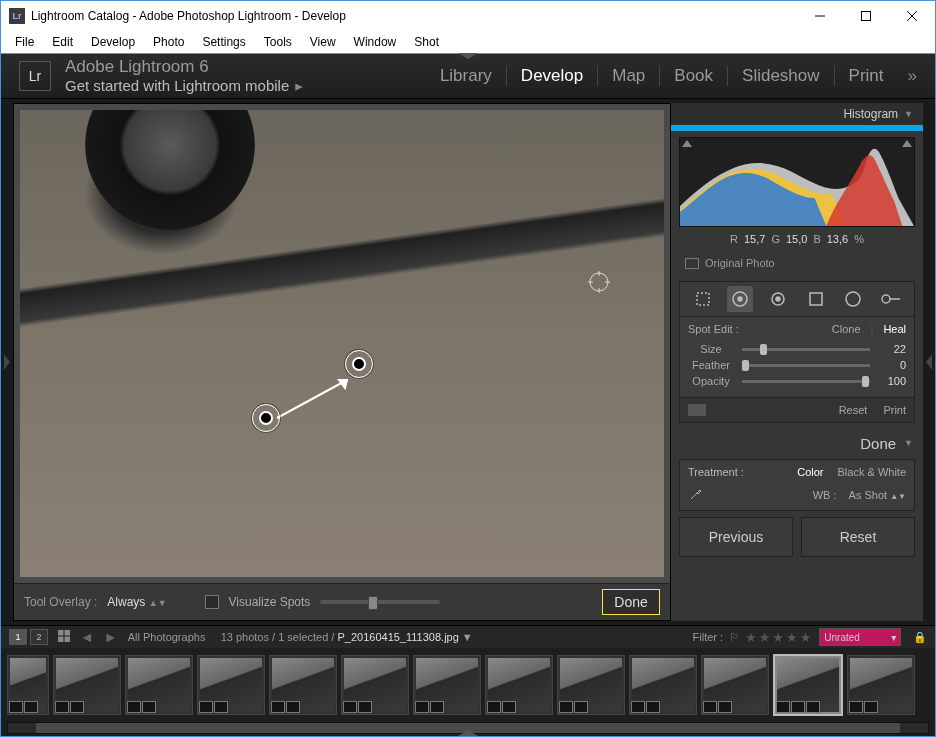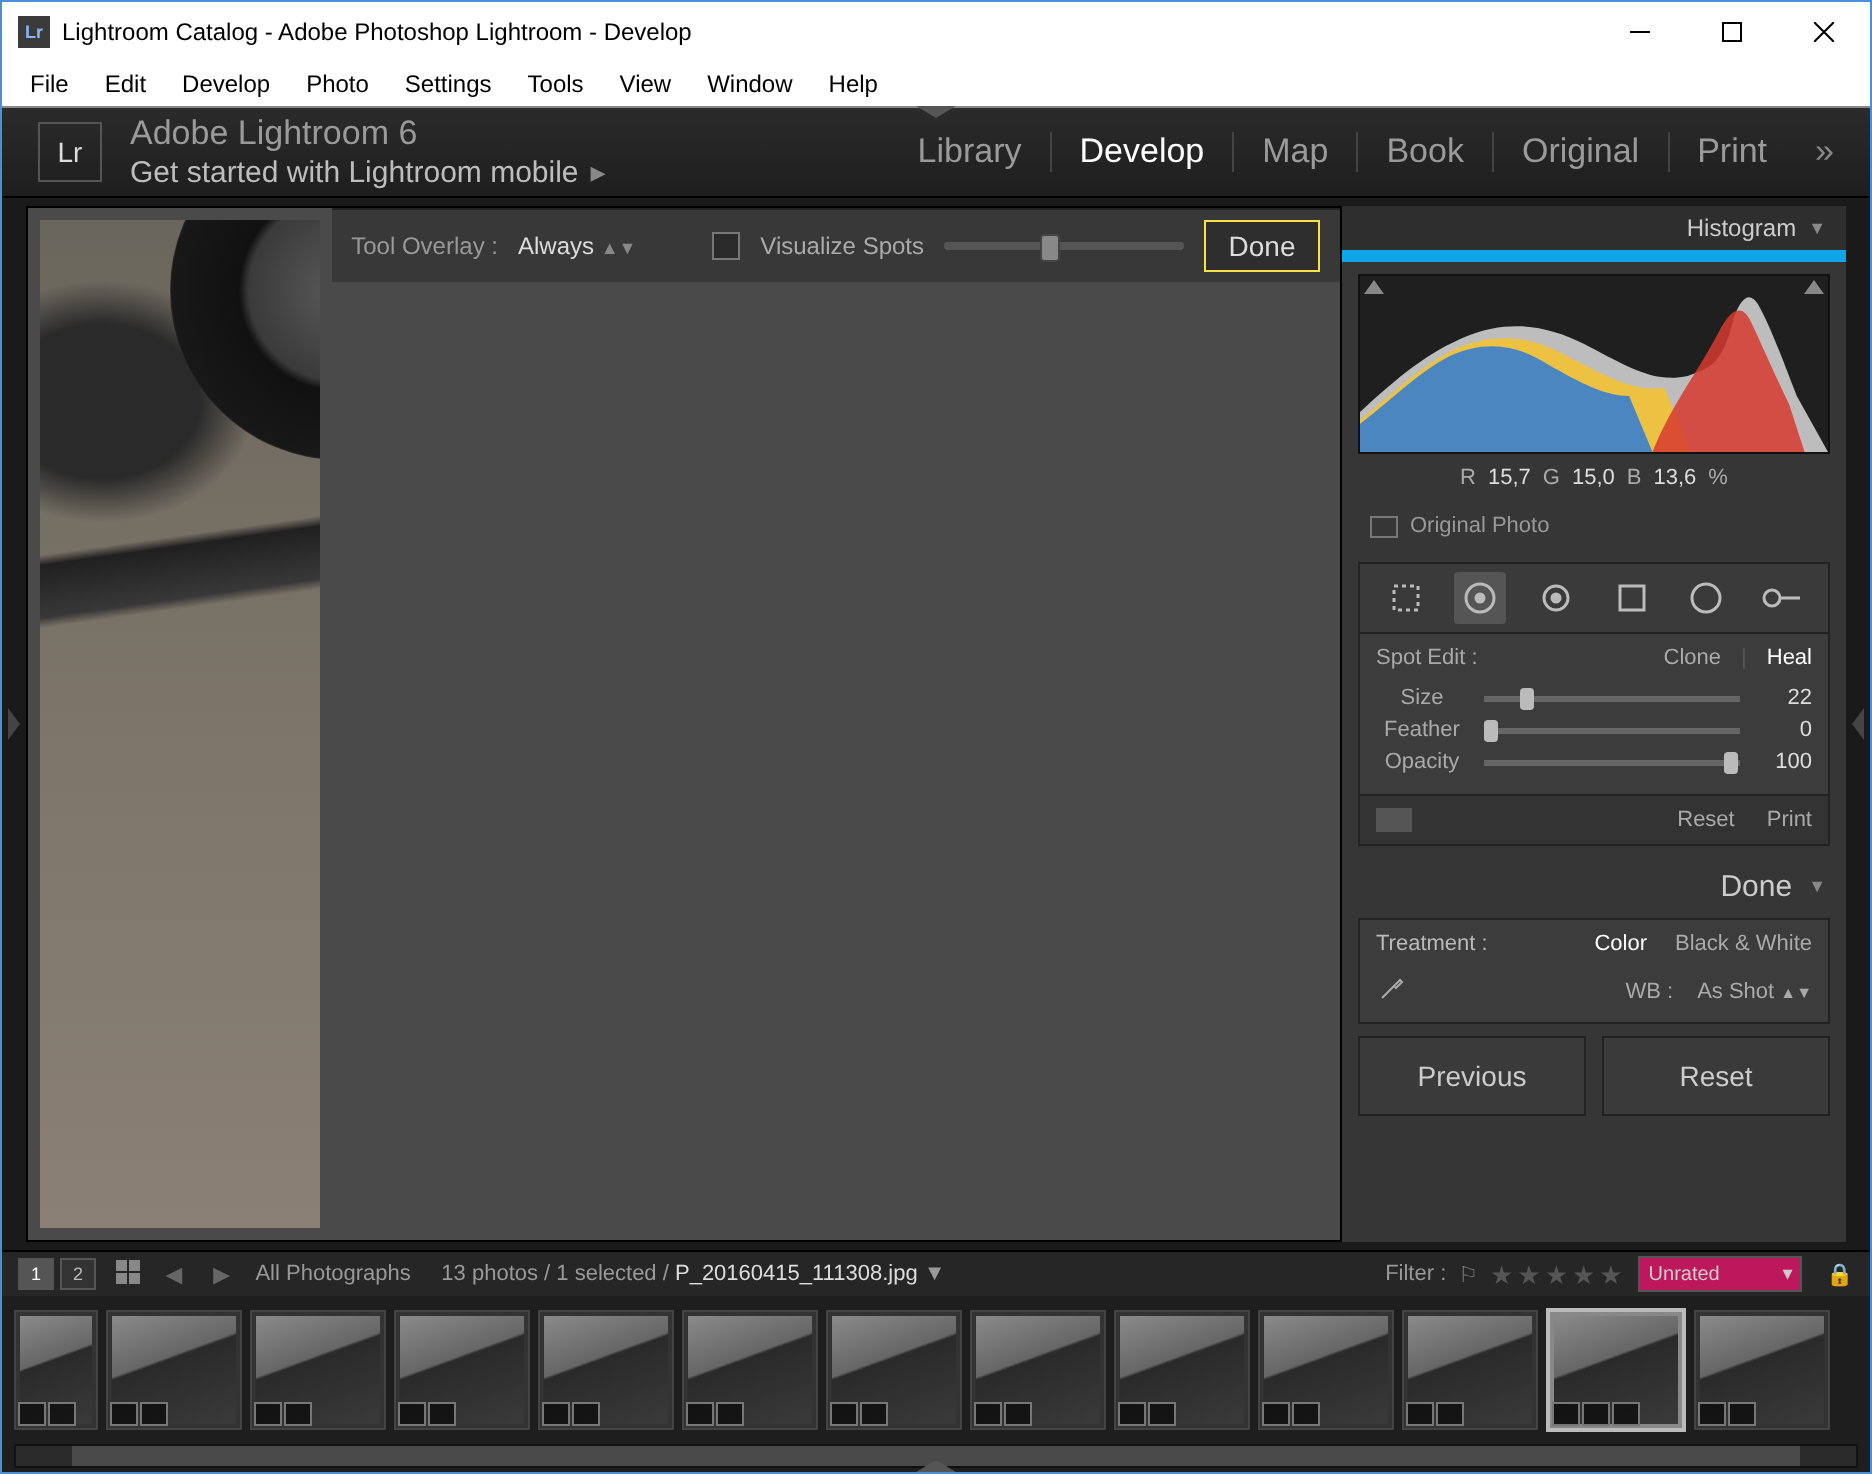--- a/index.html
+++ b/index.html
@@ -22,21 +22,21 @@
 .modules .m{padding:0 14px}
 .modules .sep{width:1px;height:20px;background:#444}
 .modules .m.active{color:#fff}
 .modules .more{color:#888;padding-left:10px}
 .topcollapse{position:absolute;top:-1px;left:50%;transform:translateX(-50%);width:0;height:0;border-left:10px solid transparent;border-right:10px solid transparent;border-top:6px solid #555}
 .workrow{flex:1;display:flex;min-height:0}
 .sideedge{width:12px;background:#1a1a1a;display:flex;align-items:center;justify-content:center}
 .sideedge .tri{width:0;height:0;border-top:8px solid transparent;border-bottom:8px solid transparent}
 .sideedge.left .tri{border-left:6px solid #444}
 .sideedge.right .tri{border-right:6px solid #444}
-.center{flex:1;display:flex;flex-direction:row;background:#4a4a4a;border:1px solid #000;margin:4px 0}
+.center{flex:1;display:flex;flex-direction:column;background:#4a4a4a;border:1px solid #000;margin:4px 0}
 .canvas{flex:1;position:relative;margin:6px;background:#7a7061;overflow:hidden}
 .spot{position:absolute;width:26px;height:26px;border:1px solid #fff;border-radius:50%;display:flex;align-items:center;justify-content:center;box-shadow:0 0 0 1px rgba(0,0,0,.4)}
 .spot .inner{width:10px;height:10px;border:2px solid #fff;border-radius:50%;background:#000}
 .arrow{position:absolute;stroke:#fff;stroke-width:2;fill:#fff}
 .crosshair{position:absolute;width:22px;height:22px}
 .crosshair svg{width:22px;height:22px;stroke:#ddd;stroke-width:1;fill:none}
 .toolbar{height:36px;background:#383838;border-top:1px solid #222;display:flex;align-items:center;padding:0 10px;gap:10px;color:#aaa;font-size:12px}
 .toolbar .lbl{color:#999}
 .toolbar .val{color:#ddd}
 .toolbar .dd{color:#888;font-size:9px}
@@ -137,42 +137,42 @@
 
   <div class="menubar">
     <div class="mi">File</div>
     <div class="mi">Edit</div>
     <div class="mi">Develop</div>
     <div class="mi">Photo</div>
     <div class="mi">Settings</div>
     <div class="mi">Tools</div>
     <div class="mi">View</div>
     <div class="mi">Window</div>
-    <div class="mi">Help</div>
+    <div class="mi">Shot</div>
   </div>
 
   <div class="app">
 
     <div class="idbar">
       <div class="topcollapse"></div>
       <div class="lr">Lr</div>
       <div class="idtxt">
         <div class="small">Adobe Lightroom 6</div>
         <div class="big"><span>Get started with Lightroom mobile</span><span class="chev">▸</span></div>
       </div>
       <div class="modules">
         <div class="m">Library</div>
           <div class="sep"></div>
         <div class="m active">Develop</div>
           <div class="sep"></div>
         <div class="m">Map</div>
           <div class="sep"></div>
         <div class="m">Book</div>
           <div class="sep"></div>
-        <div class="m">Original</div>
+        <div class="m">Slideshow</div>
           <div class="sep"></div>
         <div class="m">Print</div>
         <div class="more">»</div>
       </div>
     </div>
 
     <div class="workrow">
       <div class="sideedge left">
           <div class="tri"></div>
         </div>

